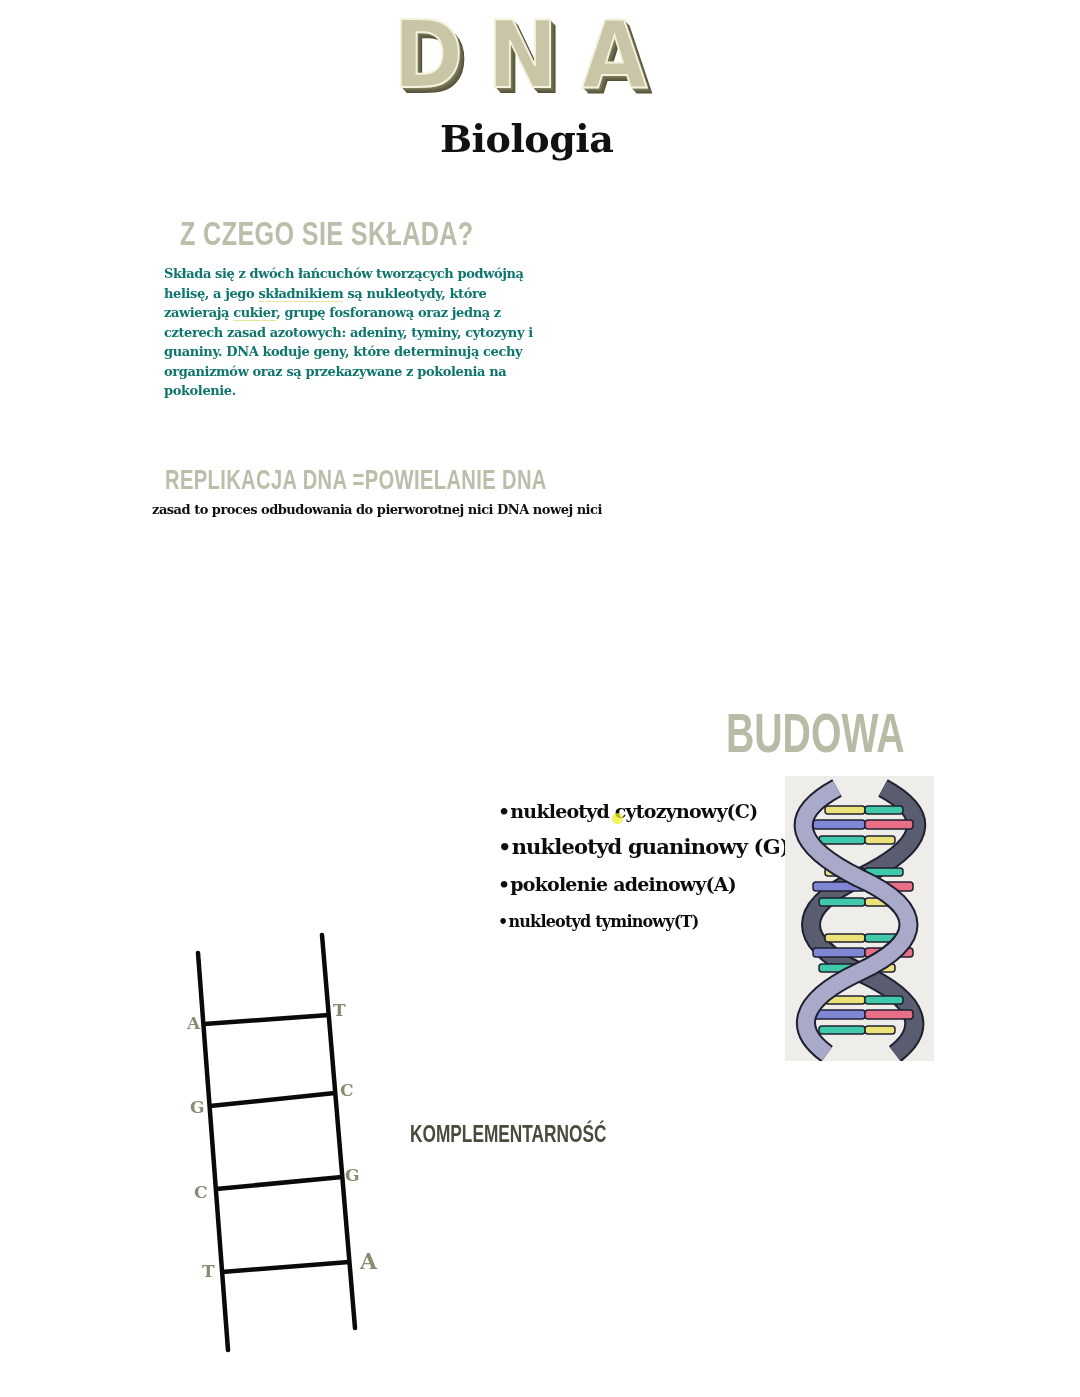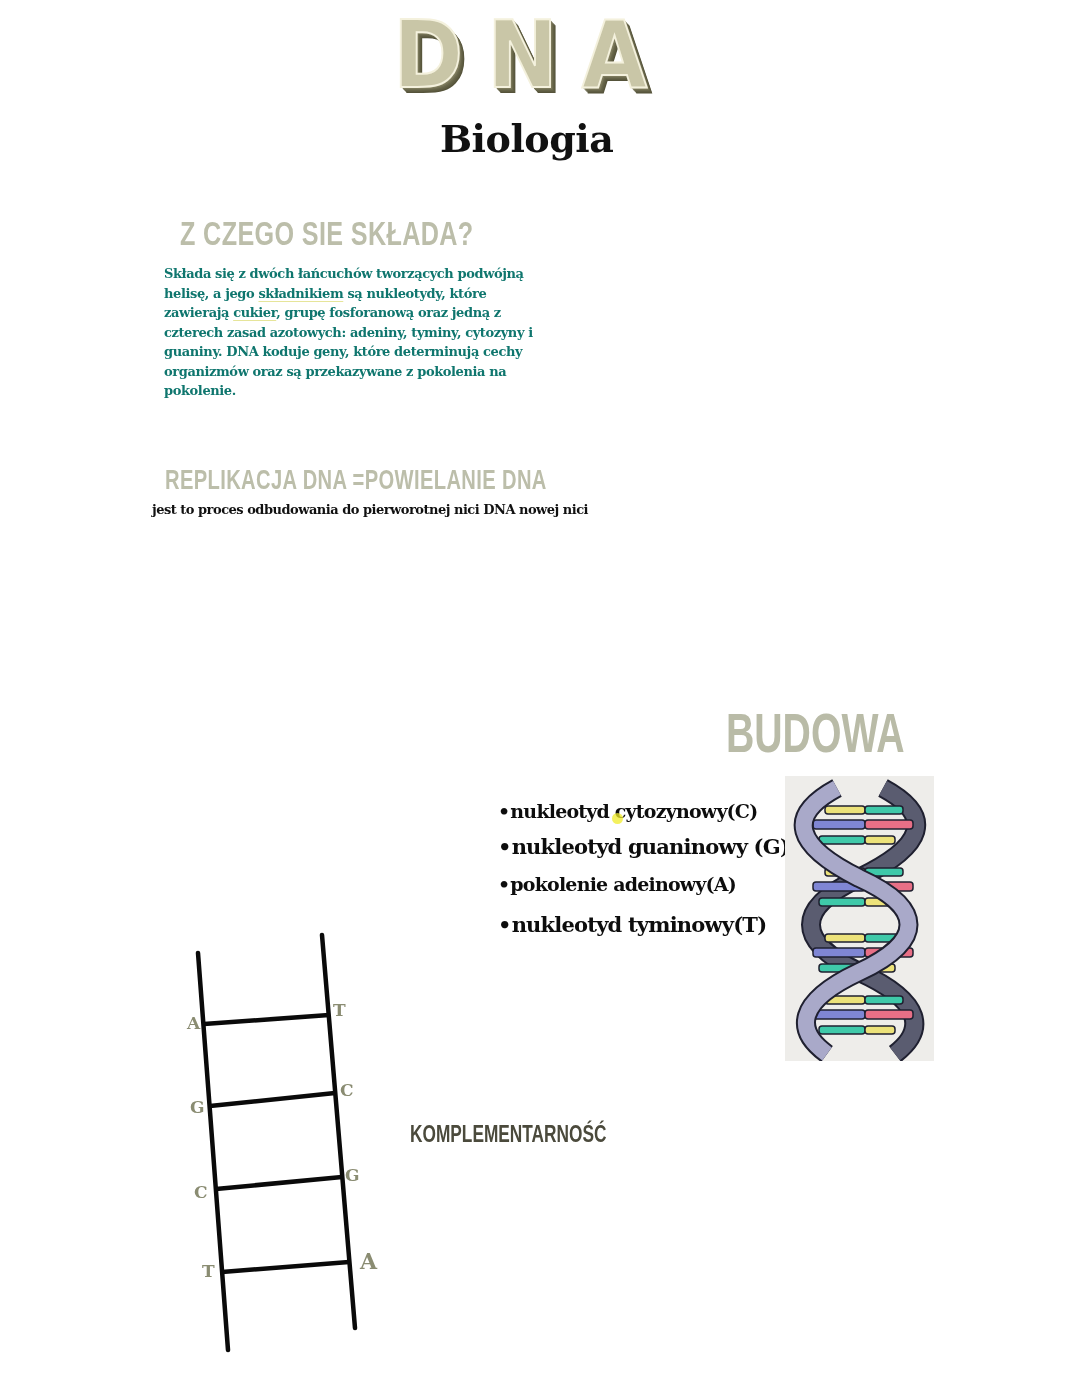--- a/index.html
+++ b/index.html
@@ -64,21 +64,21 @@
     .nuc-list { left: 498px; top: 798px; }
     .nuc-item {
       position: absolute; left: 0; white-space: nowrap;
       font-family: "DejaVu Serif", serif; font-weight: bold;
       letter-spacing: -0.8px; color: #0d0d0d;
     }
     .nuc-item .bullet { margin-right: 1px; }
     .n0 { top: 2px; font-size: 19px; }
     .n1 { top: 36px; font-size: 21px; }
     .n2 { top: 75px; font-size: 19px; }
-    .n3 { top: 114px; font-size: 21px; }
+    .n3 { top: 114px; font-size: 16px; }
     .marker-dot {
       left: 612px; top: 813px; width: 11px; height: 11px; border-radius: 50%;
       background: rgba(240, 236, 40, 0.75);
     }
 
     
     .helix-frame {
       left: 785px; top: 776px; width: 149px; height: 285px;
       background: #eeedea;
     }
@@ -97,21 +97,21 @@
   <span class="dna-letter">D</span>
   <span class="dna-letter">N</span>
   <span class="dna-letter">A</span>
 </div>
 <div class="abs subtitle">Biologia</div>
 
 <div class="abs heading h-czego">Z CZEGO SIE SKŁADA?</div>
 <div class="abs paragraph"><span>Składa się z dwóch łańcuchów tworzących podwójną helisę, a jego </span><span class="hl">składnikiem</span><span> są nukleotydy, które zawierają </span><span class="hl">cukier</span><span>, grupę fosforanową oraz jedną z czterech zasad azotowych: adeniny, tyminy, cytozyny i guaniny. DNA koduje geny, które determinują cechy organizmów oraz są przekazywane z pokolenia na pokolenie.</span></div>
 
 <div class="abs heading h-repl">REPLIKACJA DNA =POWIELANIE DNA</div>
-<div class="abs replication-text">jest to proces odbudowania do pierworotnej nici DNA nowej nici</div>
+<div class="abs replication-text">zasad to proces odbudowania do pierworotnej nici DNA nowej nici</div>
 
 <div class="abs heading h-budowa">BUDOWA</div>
 
 <div class="abs nuc-list">
   <div class="nuc-item n0"><span class="bullet">•</span><span>nukleotyd cytozynowy(C)</span></div>
   <div class="nuc-item n1"><span class="bullet">•</span><span>nukleotyd guaninowy (G)</span></div>
   <div class="nuc-item n2"><span class="bullet">•</span><span>pokolenie adeinowy(A)</span></div>
   <div class="nuc-item n3"><span class="bullet">•</span><span>nukleotyd tyminowy(T)</span></div>
 </div>
 <div class="abs marker-dot"></div>

